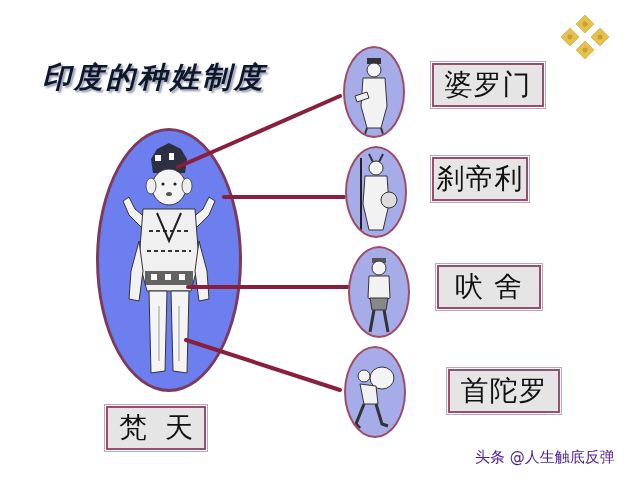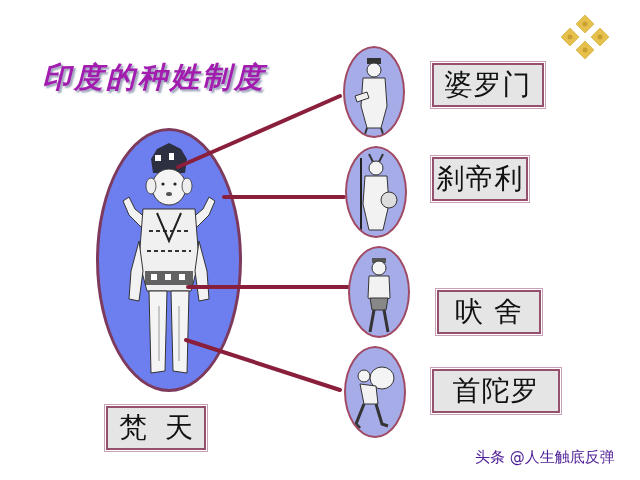--- a/index.html
+++ b/index.html
@@ -5,21 +5,21 @@
     html, body { margin: 0; padding: 0; }
     body {
       width: 640px; height: 480px; overflow: hidden;
       background: #ffffff; position: relative;
       font-family: "DejaVu Sans", "Liberation Sans", sans-serif;
     }
     .title {
       position: absolute; left: 42px; top: 58px;
       font-family: "DejaVu Serif", "Liberation Serif", serif;
       font-size: 29px; font-weight: bold; letter-spacing: 3px;
-      color: #a21caf;
+      color: #0f172a;
       text-shadow: 2px 2px 2px #9aa0b8;
       font-style: italic;
     }
     .logo { position: absolute; left: 555px; top: 14px; width: 60px; height: 50px; }
     .lines { position: absolute; left: 0; top: 0; width: 640px; height: 480px; pointer-events: none; }
     .brahma-oval {
       position: absolute; left: 96px; top: 128px; width: 146px; height: 264px;
       border-radius: 50%;
       background: #6d7fef;
       border: 3px solid #7e3a5c;
@@ -149,18 +149,18 @@
   <svg width="58" height="88" viewBox="0 0 58 88">
     <ellipse cx="36" cy="30" rx="12" ry="11" fill="#f4f4f4" stroke="#333"></ellipse>
     <ellipse cx="18" cy="28" rx="6" ry="6" fill="#f4f4f4" stroke="#333"></ellipse>
     <path d="M14,36 L30,38 L32,56 L18,56 Z" fill="#f2f2f2" stroke="#333"></path>
     <path d="M18,56 L10,76 L14,80 M30,56 L36,76 L42,78" fill="none" stroke="#333" stroke-width="3"></path>
   </svg>
 </div>
 
 <div class="label-box" style="left:432px; top:63px; width:112px;">婆罗门</div>
 <div class="label-box" style="left:432px; top:157px; width:96px;">刹帝利</div>
-<div class="label-box" style="left:437px; top:265px; width:104px;margin-top:25px;">吠  舍</div>
-<div class="label-box" style="left:432px; top:369px; width:128px;">首陀罗</div>
+<div class="label-box" style="left:437px; top:265px; width:104px;">吠  舍</div>
+<div class="label-box" style="left:448px; top:369px; width:112px;">首陀罗</div>
 
 <div class="label-box brahma-label" style="left:106px; top:406px; width:100px; white-space:pre;">梵  天</div>
 
 <div class="watermark">头条 @人生触底反弹</div>
 
 </body></html>

